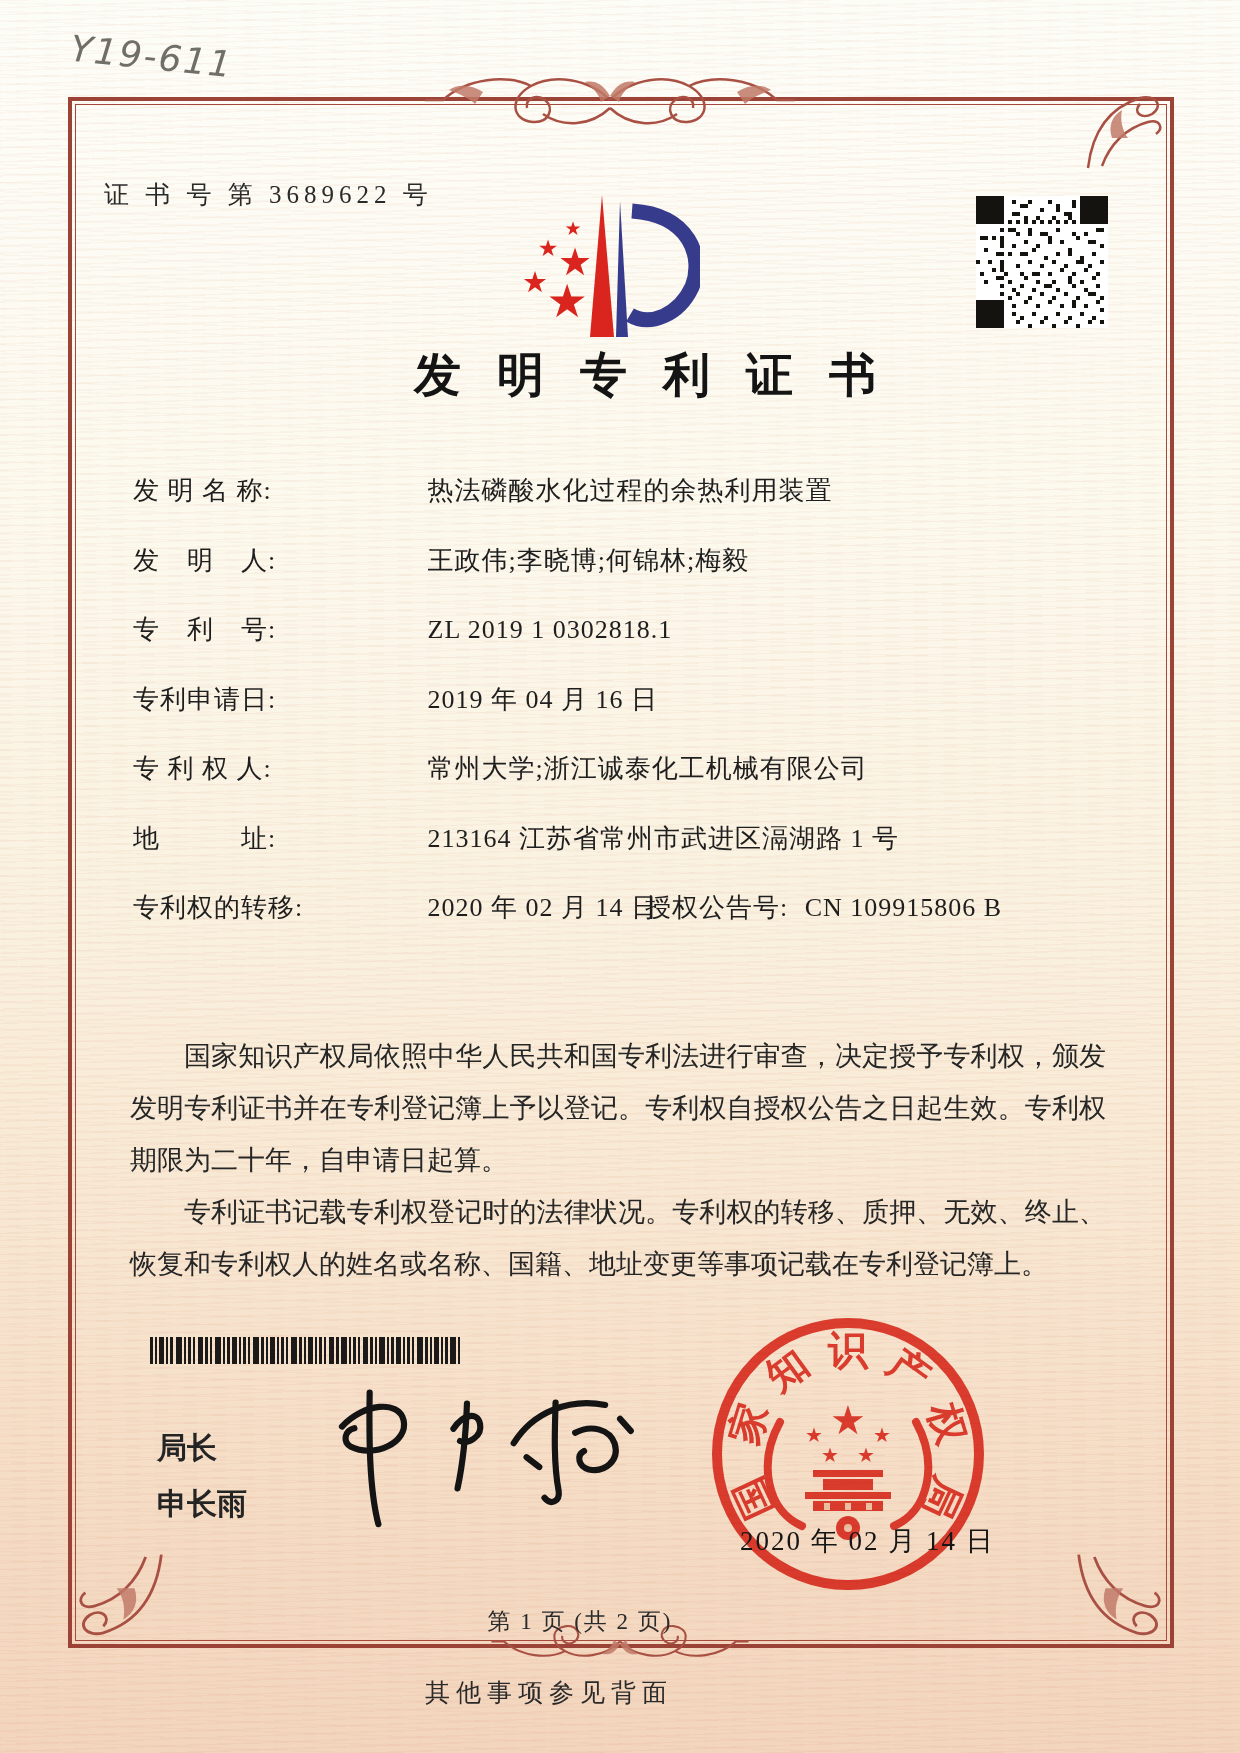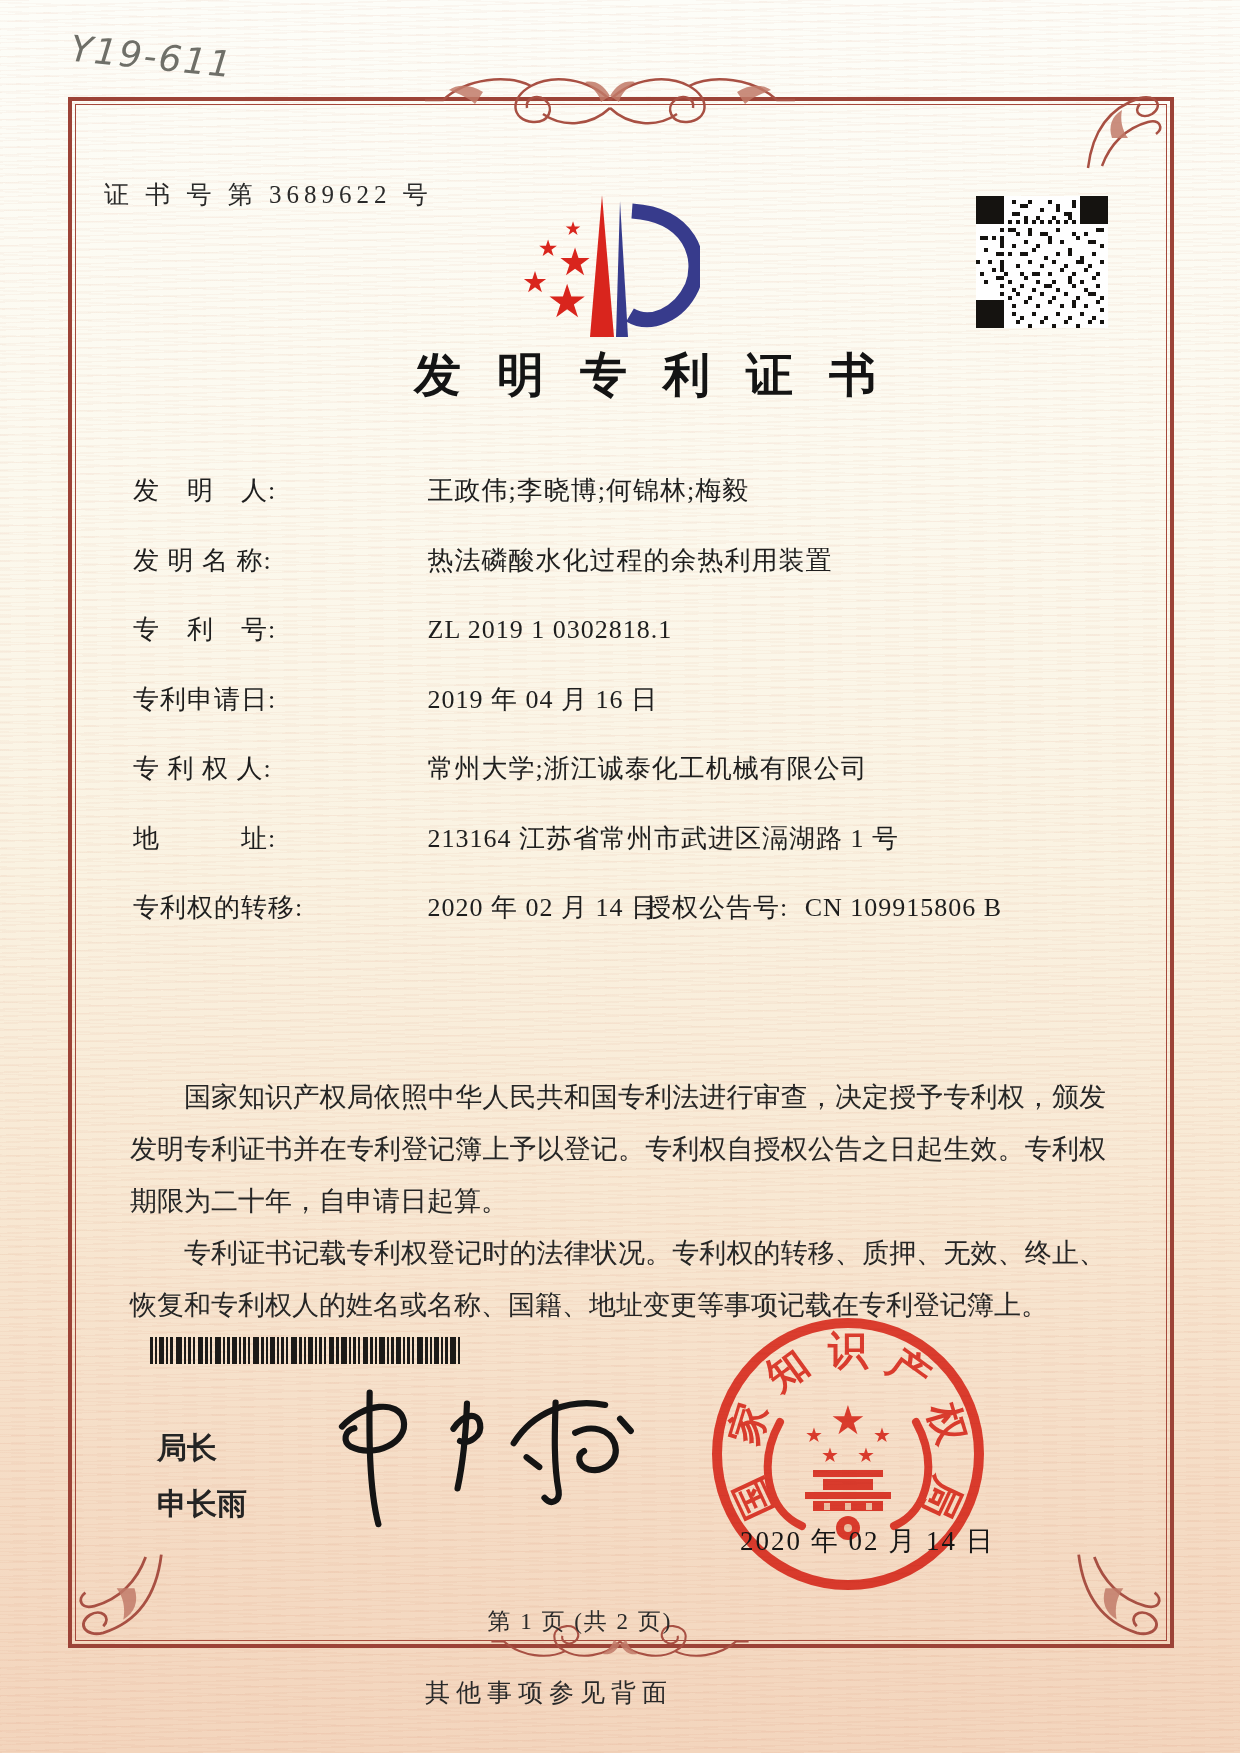--- a/index.html
+++ b/index.html
@@ -26,21 +26,21 @@
   .doc-title {
     left:68px; top:344px; width:1098px; text-align:center;
     font-size:47px; font-weight:bold; letter-spacing:36px; text-indent:36px; color:#141414;margin-left:28px;
   }
   .fields { left:133px; top:473px; width:990px; }
   .frow { position:relative; height:69.5px; font-size:26px; }
   .flabel { display:inline-block; width:288px; white-space:pre; letter-spacing:1px; }
   .fvalue { white-space:pre; letter-spacing:1px; }
   .fpair2 { position:absolute; left:512px; top:0; }
   .fpair2 .flabel { width:auto; margin-right:10px; }
-  .paras { left:130px; top:1071px; width:976px; font-size:27px; line-height:52px;
+  .paras { left:130px; top:1030px; width:976px; font-size:27px; line-height:52px;
     text-align:justify; color:#262626; }
   .paras p { margin:0; text-indent:2em; }
   .barcode { left:150px; top:1337px; }
   .officer-title { left:157px; top:1428px; font-family:"Liberation Sans","DejaVu Sans",sans-serif;
     font-weight:700; font-size:30px; color:#242424; }
   .officer-name { left:157px; top:1484px; font-family:Liberation Sans, sans-serif;
     font-weight:700; font-size:30px; color:#242424; }
   .signature { left:312px; top:1368px; transform:rotate(-2deg); }
   .seal { left:706px; top:1312px; mix-blend-mode:multiply; opacity:0.93; }
   .seal-date { left:740px; top:1523px; font-size:27px; letter-spacing:2px; color:#161616; z-index:6; }
@@ -154,26 +154,26 @@
       <rect x="2" y="2" width="3" height="3"></rect>
         <rect x="28" y="2" width="3" height="3"></rect>
         <rect x="2" y="28" width="3" height="3"></rect>
     </g>
   </svg>
 
   <div class="abs doc-title">发明专利证书</div>
 
   <div class="abs fields">
     <div class="frow">
+      <span class="flabel">发 明 名 称:</span>
+      <span class="fvalue">热法磷酸水化过程的余热利用装置</span>
+    </div>
+    <div class="frow">
       <span class="flabel">发　明　人:</span>
       <span class="fvalue">王政伟;李晓博;何锦林;梅毅</span>
-    </div>
-    <div class="frow">
-      <span class="flabel">发 明 名 称:</span>
-      <span class="fvalue">热法磷酸水化过程的余热利用装置</span>
     </div>
     <div class="frow">
       <span class="flabel">专　利　号:</span>
       <span class="fvalue">ZL 2019 1 0302818.1</span>
     </div>
     <div class="frow">
       <span class="flabel">专利申请日:</span>
       <span class="fvalue">2019 年 04 月 16 日</span>
     </div>
     <div class="frow">

